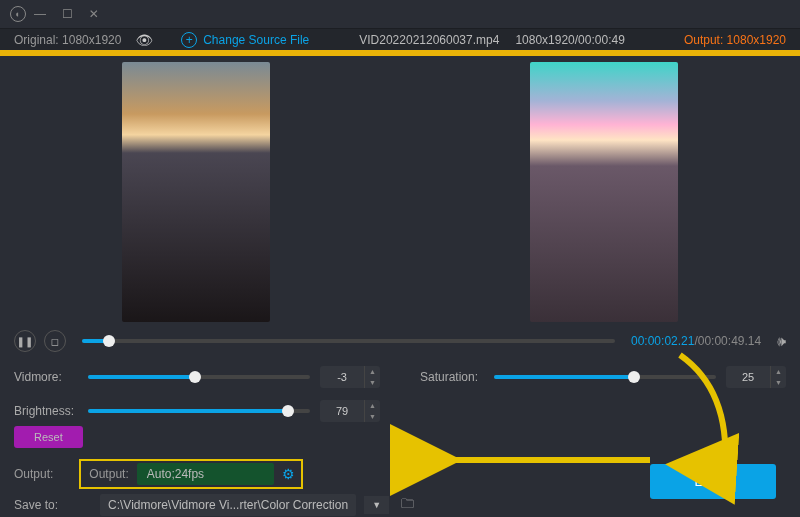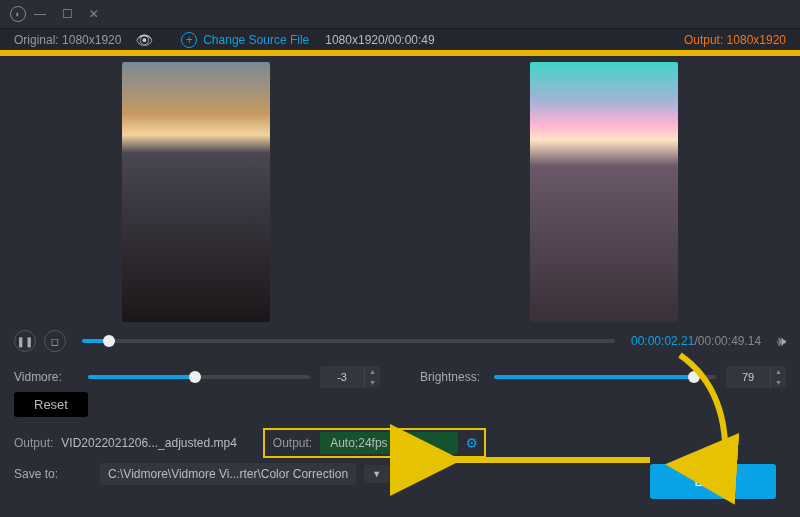--- a/index.html
+++ b/index.html
@@ -38,21 +38,21 @@
 .adjrow label { width:64px; color:#aaa;}
 .slider { flex:1; height:4px; background:#444; border-radius:2px; position:relative;}
 .slider .fill{position:absolute;left:0;top:0;height:100%;background:#0aa3e6;border-radius:2px;}
 .slider .knob{position:absolute;top:50%;transform:translate(-50%,-50%);width:12px;height:12px;background:#eee;border-radius:50%;}
 .spin { display:flex; align-items:center; background:#33363d; border-radius:3px; height:22px;}
 .spin input { width:44px; background:transparent; border:none; color:#ccc; text-align:center; font-size:11px; outline:none;}
 .spinbtns { display:flex; flex-direction:column; border-left:1px solid #444;}
 .spinbtns span{font-size:7px;line-height:1;padding:2px 4px;color:#888;cursor:pointer;}
 
 .resetrow{padding:0 14px 10px;}
-.resetbtn{background:#000000;color:#bbb;border:none;padding:5px 20px;border-radius:3px;cursor:pointer;font-size:13px;}
+.resetbtn{background:#a21caf;color:#bbb;border:none;padding:5px 20px;border-radius:3px;cursor:pointer;font-size:11px;}
 
 .outrow { display:flex; align-items:center; padding:0 14px; height:32px; gap:8px;}
 .outrow .lbl{color:#999;}
 .outrow .val{color:#bbb;}
 .outbox { display:flex;align-items:center;border:2px solid #e6c200;padding:2px 6px 2px 8px;margin-left:18px;gap:8px;}
 .outbox .field{background:#14532d;padding:4px 70px 4px 10px;color:#bbb;border-radius:2px;}
 .gear{color:#0aa3e6;font-size:14px;cursor:pointer;}
 
 .saverow { display:flex; align-items:center; padding:4px 14px 16px; gap:8px;}
 .pathbox{background:#33363d;padding:4px 8px;color:#bbb;border-radius:2px;min-width:210px;margin-left:34px;}
@@ -76,20 +76,21 @@
   </div>
 </div>
 
 <div class="sourcebar">
   <span class="orig"><span>Original:</span> <span>1080x1920</span></span>
   <span class="eye">👁</span>
   <span class="plusbtn">
     <span class="circ">+</span>
     <span>Change Source File</span>
   </span>
+  <span class="fileinfo">VID20220212060037.mp4</span>
   <span class="dims">1080x1920/00:00:49</span>
   <span class="outlbl"><span>Output:</span> <span>1080x1920</span></span>
 </div>
 
 <div class="preview">
   <div class="thumb"></div>
   <div class="thumb thumb2"></div>
 </div>
 
 <div class="playbar">
@@ -112,20 +113,34 @@
       </div>
     <div class="spin">
         <input value="-3" style="">
         <div class="spinbtns">
           <span>▲</span>
           <span>▼</span>
         </div>
       </div>
   </div>
   <div class="adjrow">
+    <label>Saturation:</label>
+    <div class="slider">
+        <div class="fill" style="width:63%"></div>
+        <div class="knob" style="left:63%"></div>
+      </div>
+    <div class="spin">
+        <input value="25" style="">
+        <div class="spinbtns">
+          <span>▲</span>
+          <span>▼</span>
+        </div>
+      </div>
+  </div>
+  <div class="adjrow">
     <label>Brightness:</label>
     <div class="slider">
         <div class="fill" style="width:90%"></div>
         <div class="knob" style="left:90%"></div>
       </div>
     <div class="spin">
         <input value="79" style="">
         <div class="spinbtns">
           <span>▲</span>
           <span>▼</span>
@@ -133,21 +148,20 @@
       </div>
   </div>
 </div>
 
 <div class="resetrow">
   <button class="resetbtn">Reset</button>
 </div>
 
 <div class="outrow">
   <span class="lbl">Output:</span>
-  <span class="val">VID2022021206..._adjusted.mp4</span>
   <div class="outbox">
     <span class="lbl">Output:</span>
     <span class="field">Auto;24fps</span>
     <span class="gear">⚙</span>
   </div>
 </div>
 
 <div class="saverow">
   <span class="lbl">Save to:</span>
   <span class="pathbox">C:\Vidmore\Vidmore Vi...rter\Color Correction</span>

